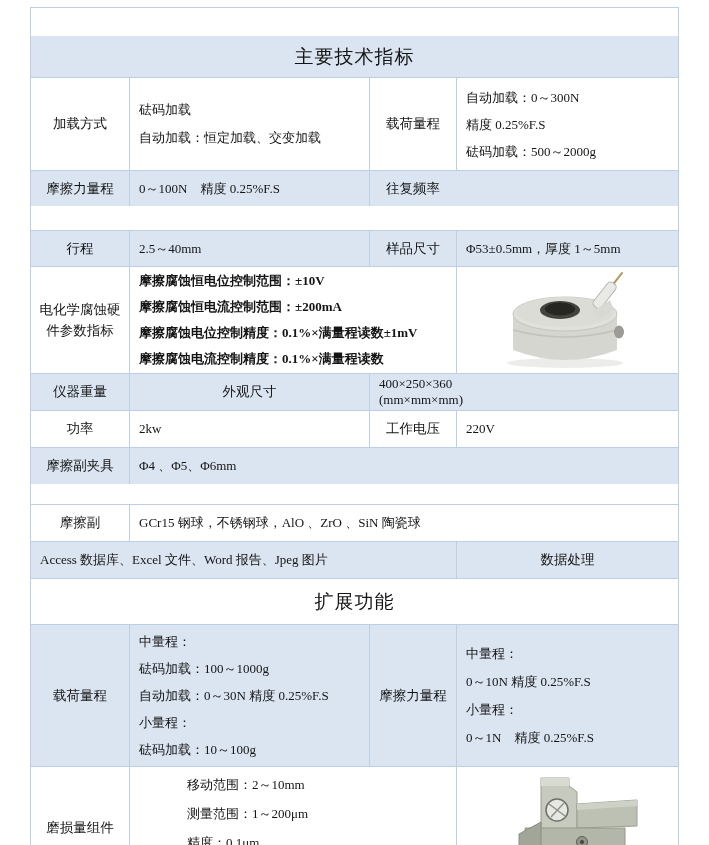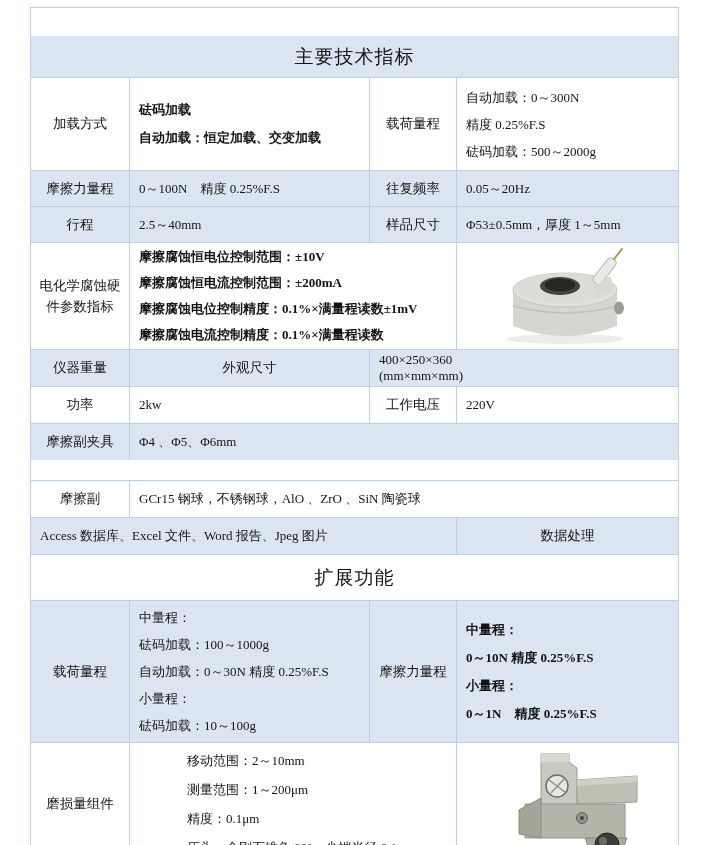--- a/index.html
+++ b/index.html
@@ -21,21 +21,21 @@
   .cell + .cell{border-left:1px solid #bccfe7;}
   .label{align-items:center;text-align:center;font-size:13.5px;padding:0 2px;}
   .value{align-items:flex-start;text-align:left;padding-left:9px;padding-right:4px;}
   .blue{background:#dbe5f1;}
   .title-band{display:block;text-align:center;font-size:19px;letter-spacing:1px;}
   .span3{grid-column:span 3;}
   .span2{grid-column:span 2;}
   .lh21{line-height:21px;}
   .lh26{line-height:26px;font-weight:bold;}
   .lh27{line-height:27px;}
-  .lh28{line-height:28px;font-weight:bold;}
+  .lh28{line-height:28px;}
   .lh29{line-height:29px;margin-left:48px;}
   .img-cell{align-items:center;justify-content:center;background:#ffffff;}
   svg{display:block;}
 </style>
 </head>
 <body>
 
 <div class="spec-table">
 
   <div class="row title-band blue" style="height:41px;line-height:41px;margin-top:28px;">主要技术指标</div>
@@ -51,25 +51,24 @@
       <div class="lh27">自动加载：0～300N</div>
       <div class="lh27">精度 0.25%F.S</div>
       <div class="lh27">砝码加载：500～2000g</div>
     </div>
   </div>
 
   <div class="row blue" style="height:35px;">
     <div class="cell label">摩擦力量程</div>
     <div class="cell value">0～100N　精度 0.25%F.S</div>
     <div class="cell label">往复频率</div>
-    <div class="cell value">0.05～20Hz</div>
   </div>
 
 
-  <div class="row blue" style="height:35px;">
+  <div class="row blue" style="height:35px;margin-top:24px;">
     <div class="cell label">行程</div>
     <div class="cell value">2.5～40mm</div>
     <div class="cell label">样品尺寸</div>
     <div class="cell value">Φ53±0.5mm，厚度 1～5mm</div>
   </div>
 
   <div class="row" style="height:106px;">
     <div class="cell label">
       <div class="lh21">电化学腐蚀硬</div>
       <div class="lh21">件参数指标</div>

